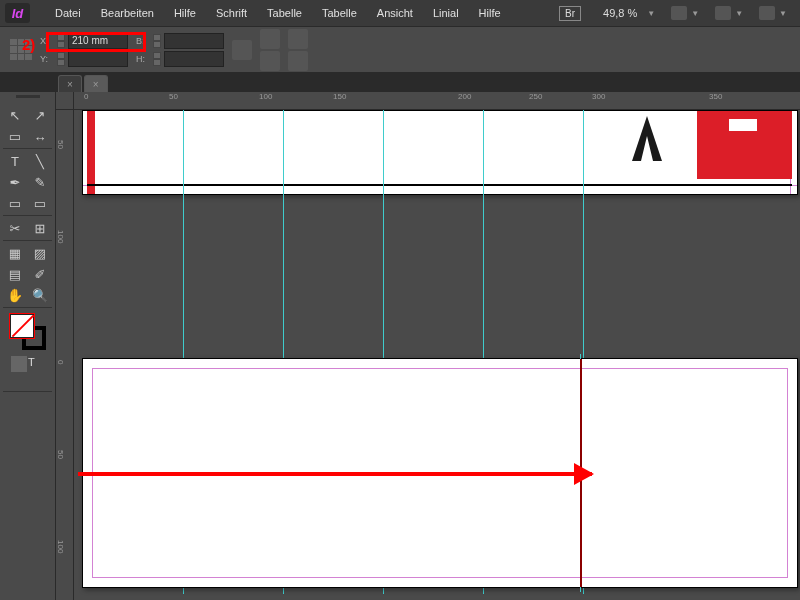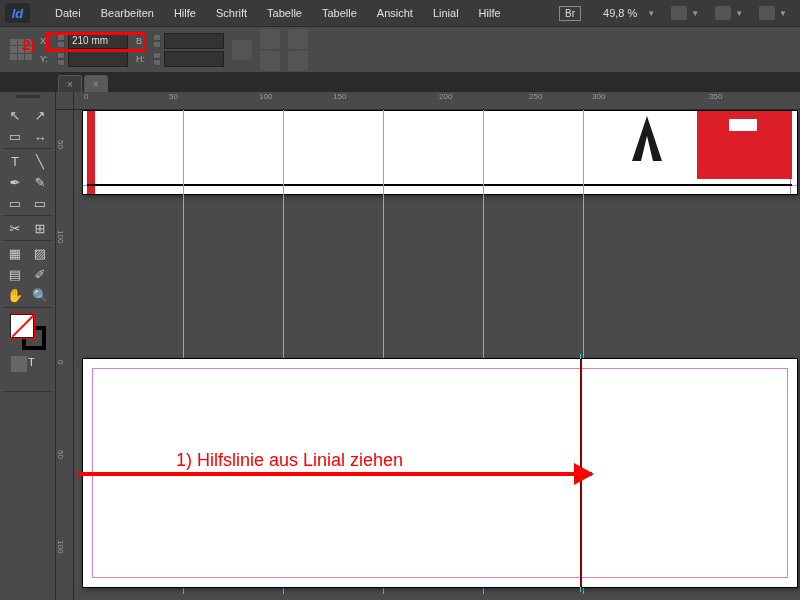--- a/index.html
+++ b/index.html
@@ -1,21 +1,21 @@
 <!DOCTYPE html>
 <html><head>
 <meta charset="utf-8">
 <style>
   * { box-sizing: border-box; margin: 0; padding: 0; }
   body { width: 800px; height: 600px; background: #4a4a4a; font-family: Tahoma, Arial, sans-serif; font-size: 11px; color: #ddd; overflow: hidden; position: relative; }
   
   
   .menu-bar { height: 27px; background: #3a3a3a; display: flex; align-items: center; padding: 0 5px; border-bottom: 1px solid #2a2a2a; }
   .app-icon { width: 25px; height: 20px; background: #2a2a2a; display: flex; align-items: center; justify-content: center; margin-right: 15px; border-radius: 3px; }
-  .app-icon span { font-weight: bold; font-style: italic; color: #3b82f6; font-size: 13px; }
+  .app-icon span { font-weight: bold; font-style: italic; color: #d946ef; font-size: 13px; }
   .menu-item { padding: 0 10px; color: #e0e0e0; cursor: pointer; }
   .menu-spacer { flex: 1; }
   .menu-right-item { padding: 0 8px; display: flex; align-items: center; gap: 4px; }
   .br-icon { border: 1px solid #888; padding: 1px 5px; font-size: 10px; }
   .zoom-box { padding: 2px 6px; }
   .dropdown-arrow { font-size: 8px; color: #999; }
   .view-icon { width: 16px; height: 14px; background: #555; border-radius: 2px; }
   
   
   .control-bar { height: 46px; background: #4a4a4a; display: flex; align-items: center; padding: 5px 10px; gap: 8px; border-bottom: 1px solid #2a2a2a; }
@@ -267,21 +267,21 @@
   </div>
 
   <div class="canvas-area">
     <div class="ruler-corner"></div>
     <div class="ruler-h">
       <div class="ruler-h-marks">
         <span class="ruler-num-h" style="left:10px">0</span>
         <span class="ruler-num-h" style="left:95px">50</span>
         <span class="ruler-num-h" style="left:185px">100</span>
         <span class="ruler-num-h" style="left:259px">150</span>
-        <span class="ruler-num-h" style="left:365px">200</span>
+        <span class="ruler-num-h" style="left:384px">200</span>
         <span class="ruler-num-h" style="left:455px">250</span>
         <span class="ruler-num-h" style="left:518px">300</span>
         <span class="ruler-num-h" style="left:635px">350</span>
       </div>
     </div>
     <div class="ruler-v">
       <span class="ruler-num-v" style="top:30px">50</span>
       <span class="ruler-num-v" style="top:120px">100</span>
       <span class="ruler-num-v" style="top:250px">0</span>
       <span class="ruler-num-v" style="top:340px">50</span>
@@ -309,17 +309,16 @@
         <div class="guide-v" style="left:400px"></div>
         <div class="guide-v" style="left:500px"></div>
       </div>
 
       <div class="spread2">
         <div class="margin-line" style="left:9px;top:9px;right:9px;bottom:9px;border:1px solid #d382d3;background:none;width:auto;height:auto"></div>
         <div class="spread2-fold-guide"></div>
         <div class="spread2-dark-guide"></div>
       </div>
 
-      <div class="annotation-text">1) Hilfslinie aus Linial ziehen</div>
       <div class="annotation-arrow"></div>
     </div>
   </div>
 </div>
 
 </body></html>

